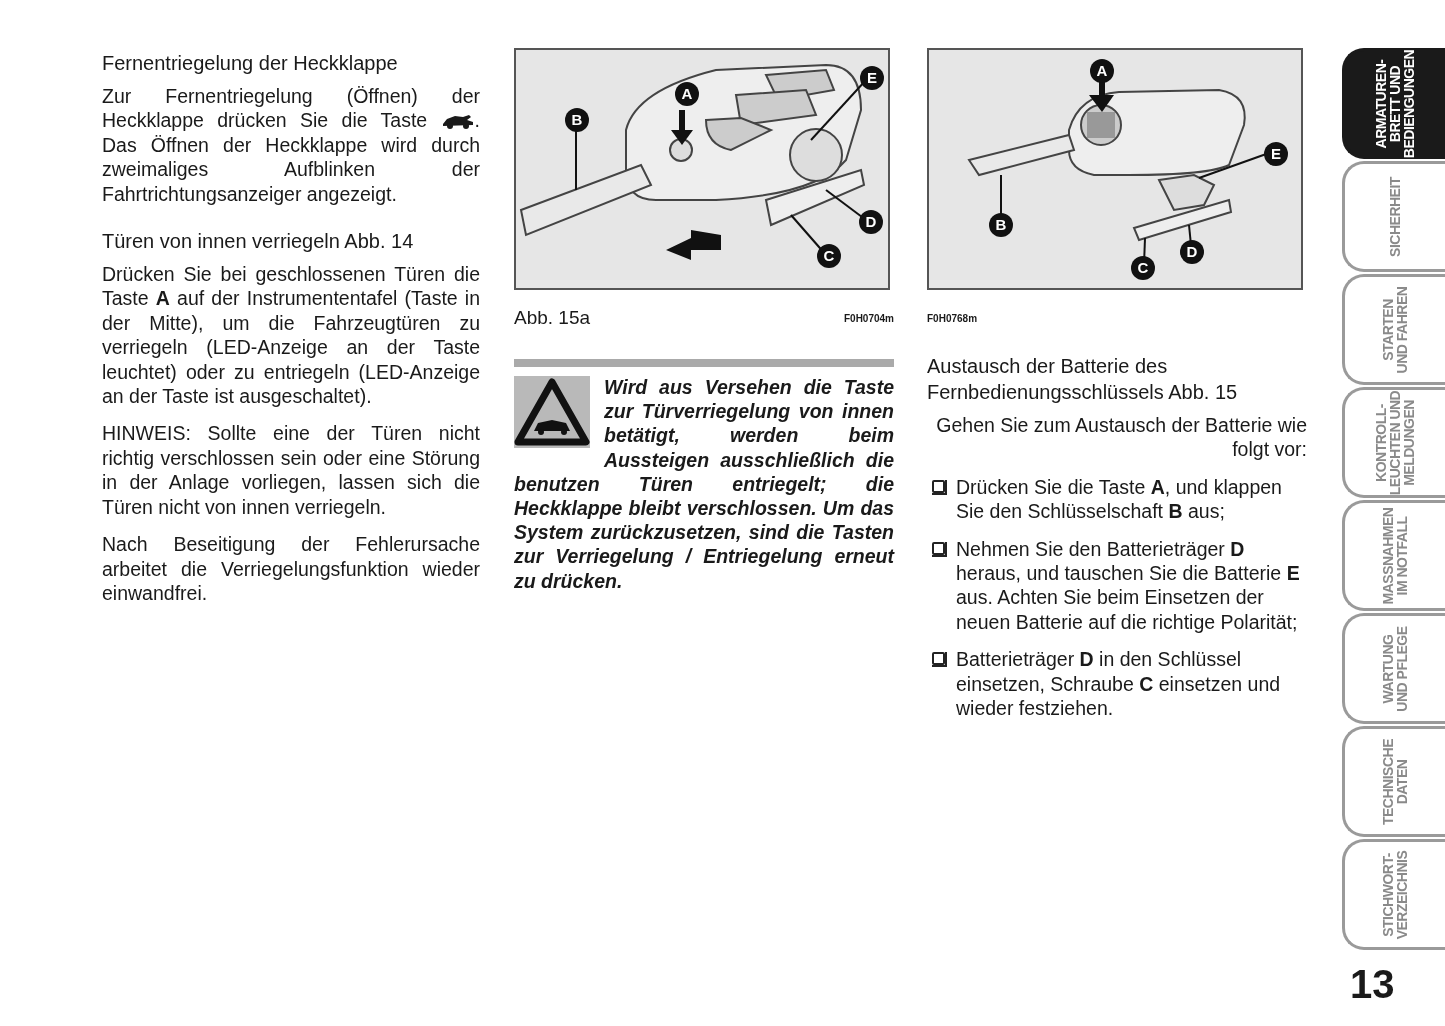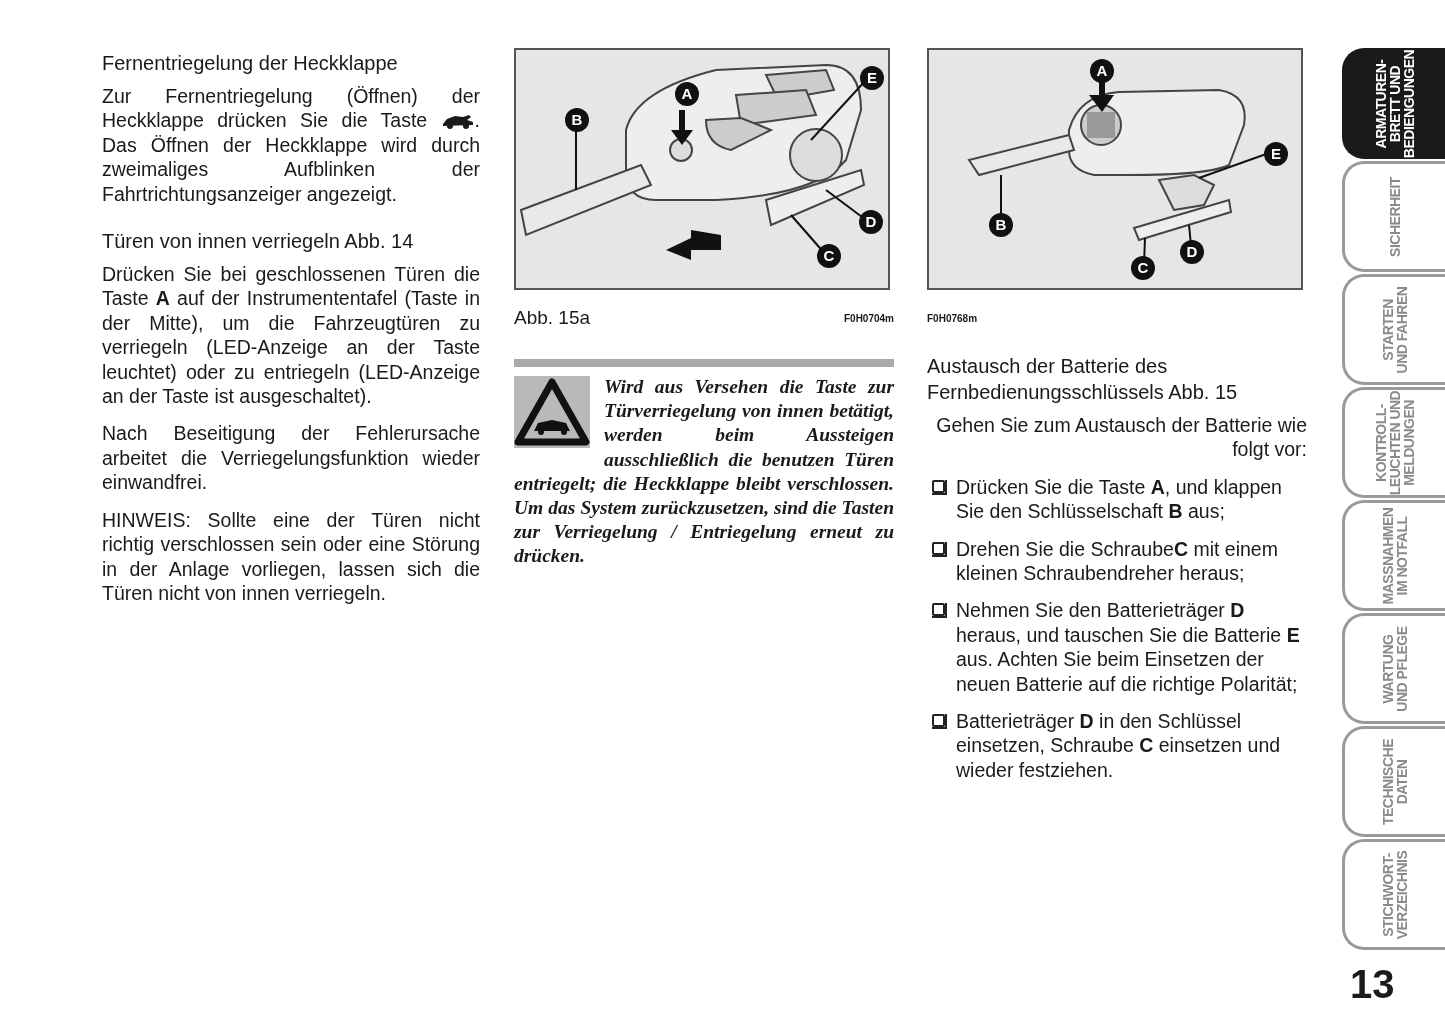--- a/index.html
+++ b/index.html
@@ -9,21 +9,21 @@
   .h{font-weight:normal;margin:0 0 8px 0;font-size:20px;line-height:26px;}
   #col1{left:102px;top:50px;width:378px;}
   #col2{left:514px;top:48px;width:380px;}
   #col3{left:927px;top:48px;width:380px;}
   .fig{width:376px;height:242px;border:2px solid #555;background:#e6e6e6;position:relative;box-sizing:border-box;}
   .fig svg{position:absolute;left:0;top:0;}
   .cap{display:flex;justify-content:space-between;align-items:center;margin-top:16px;font-size:19px;line-height:21px;}
   .cap .code{font-size:10px;font-weight:bold;margin-top:2px;}
   .cap small{font-size:16px;}
   .rule{height:8px;background:#aaa;margin:22px 0 8px 0;}
-  .warn{font-weight:bold;font-style:italic;text-align:justify;font-size:19.5px;line-height:24.2px;font-family:Liberation Serif, serif;}
+  .warn{font-weight:bold;font-style:italic;text-align:justify;font-size:19.5px;line-height:24.2px;}
   .warn-icon{float:left;width:76px;height:72px;background:#b9b9b9;margin:0 14px 4px 0;margin-top:1px;}
   ul.steps{list-style:none;margin:4px;padding:0;}
   ul.steps li{position:relative;padding-left:25px;margin-bottom:13px;}
   ul.steps li .box{position:absolute;left:1px;top:5px;width:13px;height:13px;border:2px solid #222;border-radius:2px;box-sizing:border-box;}
   ul.steps li .box:after{content:"";position:absolute;right:-4px;bottom:-4px;width:13px;height:13px;border-right:2px solid #222;border-bottom:2px solid #222;}
   b.k{font-weight:bold;}
   #tabs{position:absolute;left:1342px;top:48px;width:103px;}
   .tab{position:relative;height:111px;margin-bottom:2px;border:3px solid #9a9a9a;border-right:none;border-radius:22px 0 0 22px;background:#fff;box-sizing:border-box;display:flex;align-items:center;justify-content:center;}
   .tab.active{background:#1a1a1a;border-color:#1a1a1a;}
   .tab span{transform:rotate(-90deg);white-space:pre;text-align:center;font-weight:bold;font-size:14px;line-height:14px;color:#8a8a8a;font-family:"Liberation Sans",sans-serif;letter-spacing:-0.5px;display:block;width:110px;}
@@ -35,22 +35,22 @@
 
 <div class="col" id="col1">
   <div class="h">Fernentriegelung der Heckklappe</div>
   <p><span>Zur Fernentriegelung (Öffnen) der Heckklappe drücken Sie die Taste</span> <svg width="34" height="16" viewBox="0 0 34 16" style="vertical-align:-2px">
         <path d="M2 11 L6 6 L14 3 L22 4 L28 2 L30 4 L26 7 L32 9 L32 12 L2 13 Z" fill="#1a1a1a"></path>
         <circle cx="9" cy="13" r="3" fill="#1a1a1a"></circle>
         <circle cx="25" cy="13" r="3" fill="#1a1a1a"></circle>
       </svg><span>. Das Öffnen der Heckklappe wird durch zweimaliges Aufblinken der Fahrtrichtungsanzeiger angezeigt.</span></p>
   <div class="h" style="margin-top:22px">Türen von innen verriegeln Abb. 14</div>
   <p><span>Drücken Sie bei geschlossenen Türen die Taste</span> <b class="k">A</b> <span>auf der Instrumententafel (Taste in der Mitte), um die Fahrzeugtüren zu verriegeln (LED-Anzeige an der Taste leuchtet) oder zu entriegeln (LED-Anzeige an der Taste ist ausgeschaltet).</span></p>
+  <p>HINWEIS: Sollte eine der Türen nicht richtig verschlossen sein oder eine Störung in der Anlage vorliegen, lassen sich die Türen nicht von innen verriegeln.</p>
   <p>Nach Beseitigung der Fehlerursache arbeitet die Verriegelungsfunktion wieder einwandfrei.</p>
-  <p>HINWEIS: Sollte eine der Türen nicht richtig verschlossen sein oder eine Störung in der Anlage vorliegen, lassen sich die Türen nicht von innen verriegeln.</p>
 </div>
 
 <div class="col" id="col2">
   <div class="fig">
     <svg width="376" height="242" viewBox="0 0 376 242">
       <path d="M110 80 Q120 40 200 20 L310 15 Q345 15 345 60 L330 110 Q300 145 200 150 L140 150 Q110 150 110 120 Z" fill="#eee" stroke="#444" stroke-width="2"></path>
       <path d="M250 25 L310 20 L318 40 L262 50 Z" fill="#ccc" stroke="#444" stroke-width="2"></path>
       <path d="M220 45 L290 40 L300 65 L225 75 Z" fill="#ccc" stroke="#444" stroke-width="2"></path>
       <path d="M190 70 L225 68 L255 80 L215 100 Q190 95 190 70 Z" fill="#ccc" stroke="#444" stroke-width="2"></path>
       <path d="M5 160 L125 115 L135 135 L10 185 Z" fill="#e9e9e9" stroke="#444" stroke-width="2"></path>
@@ -125,21 +125,20 @@
       </g>
     </svg>
   </div>
   <div class="cap">
     <span class="code">F0H0768m</span>
   </div>
   <div class="h" style="margin-top:24px">Austausch der Batterie des Fernbedienungsschlüssels Abb. 15</div>
   <p style="text-align:right">Gehen Sie zum Austausch der Batterie wie folgt vor:</p>
   <ul class="steps">
     <li><span class="box"></span><span>Drücken Sie die Taste </span><b class="k">A</b><span>, und klappen Sie den Schlüsselschaft </span><b class="k">B</b><span> aus;</span></li>
-    <li><span class="box"></span><span>Drehen Sie die Schraube</span><b class="k">C</b><span> mit einem kleinen Schraubendreher heraus;</span></li>
     <li><span class="box"></span><span>Nehmen Sie den Batterieträger </span><b class="k">D</b><span> heraus, und tauschen Sie die Batterie </span><b class="k">E</b><span> aus. Achten Sie beim Einsetzen der neuen Batterie auf die richtige Polarität;</span></li>
     <li><span class="box"></span><span>Batterieträger </span><b class="k">D</b><span> in den Schlüssel einsetzen, Schraube </span><b class="k">C</b><span> einsetzen und wieder festziehen.</span></li>
   </ul>
 </div>
 
 <div id="tabs">
   <div class="tab active">
       <span>ARMATUREN-
 BRETT UND
 BEDIENGUNGEN</span>

